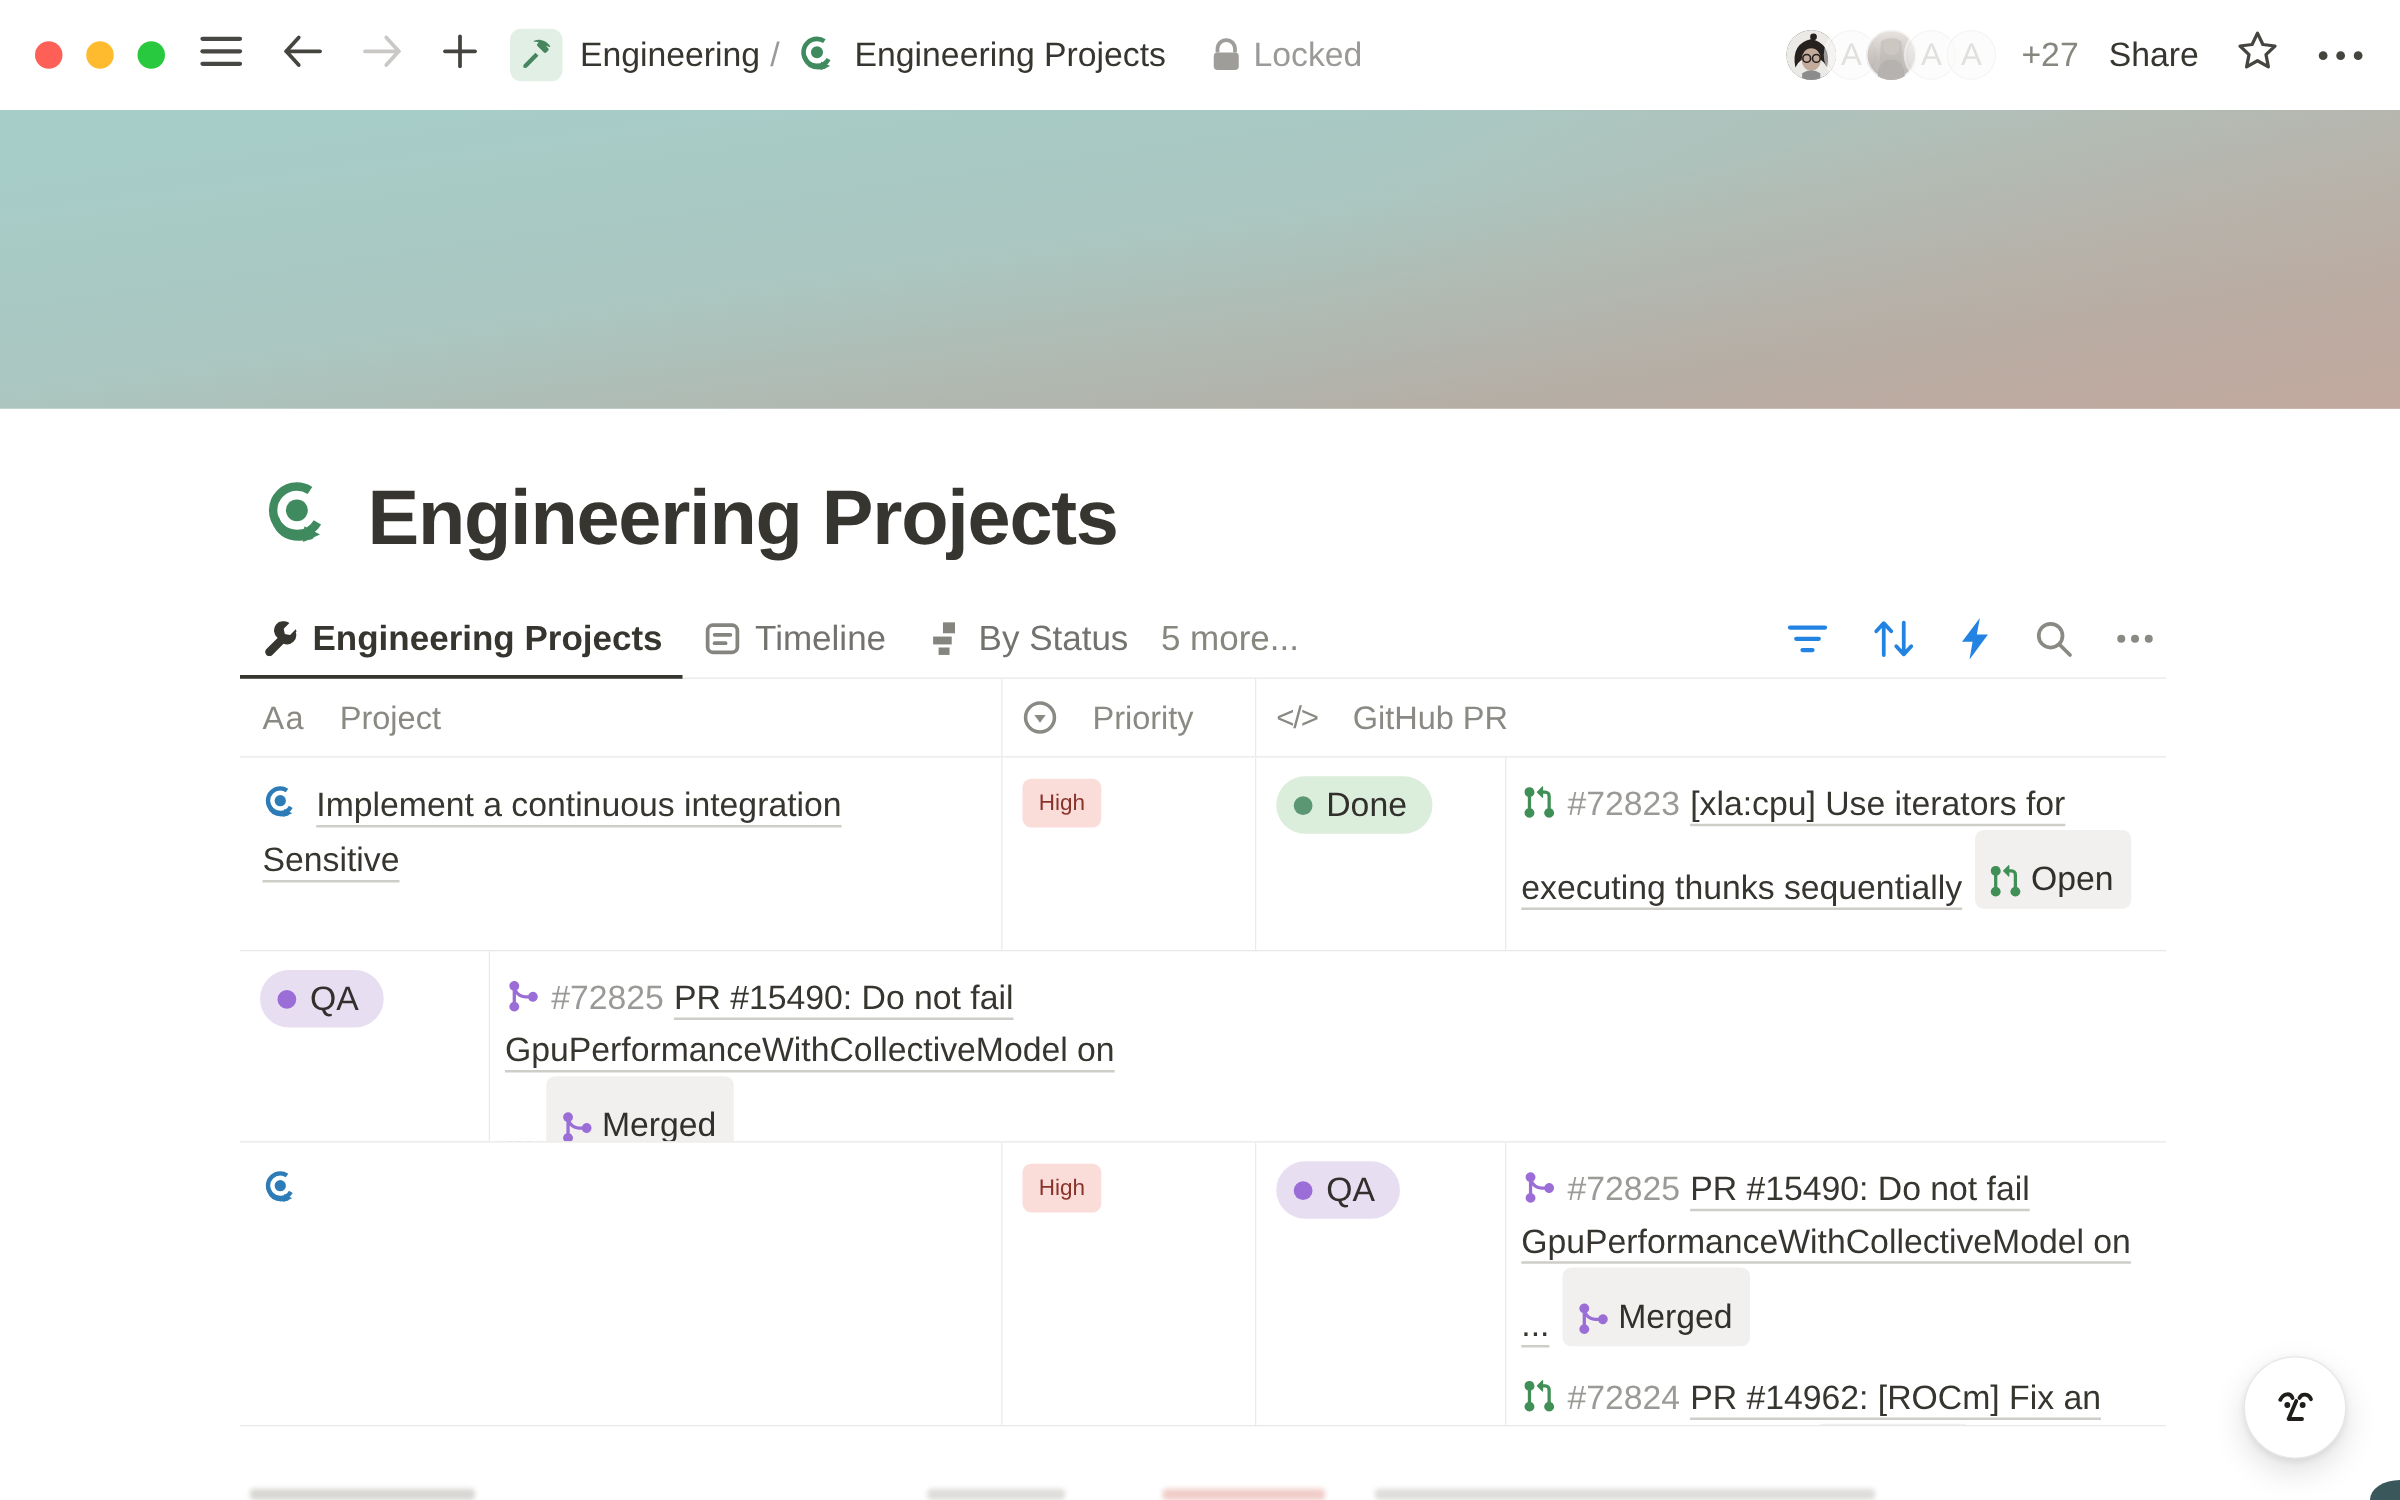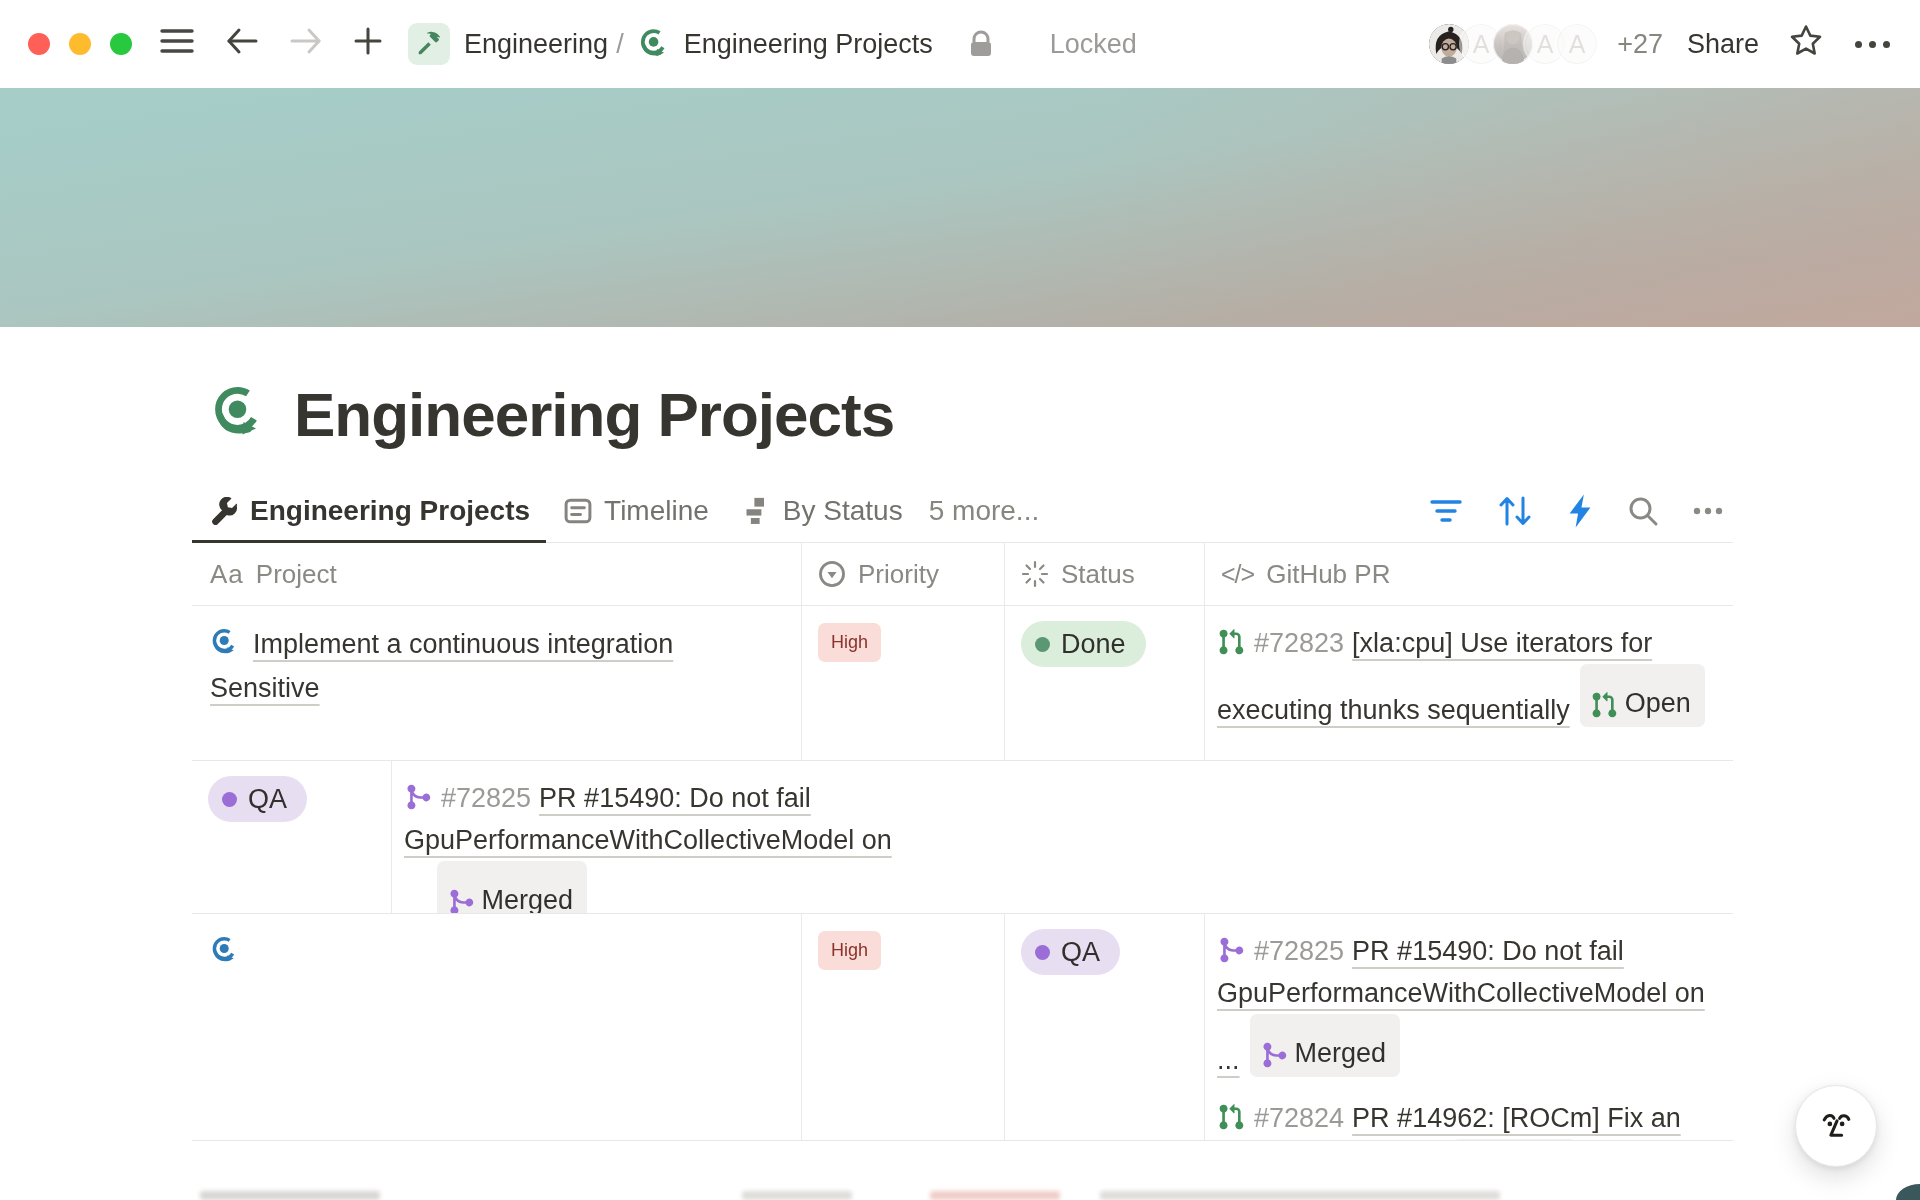--- a/index.html
+++ b/index.html
@@ -10,21 +10,21 @@
   .topbar { height:88px; display:flex; align-items:center; padding:0 30px 0 28px; background:#fff; font-size:27px; }
   .traffic { display:flex; gap:19px; margin-right:28px; }
   .traffic span { width:22px; height:22px; border-radius:50%; display:block; }
   .menu-icn { margin-right:32px; }
   .nav-arrow { margin-right:32px; }
   .plus-icn { margin-right:26px; }
   .bc-chip { width:42px; height:42px; border-radius:9px; background:#e1efe4; display:flex; align-items:center; justify-content:center; margin-right:14px; }
   .bc-text { font-size:27px; color:#37352f; }
   .bc-sep { color:#9b9a97; margin:0 14px 0 8px; }
   .bc-logo { margin-right:12px; display:flex; }
-  .lock-wrap { display:flex; align-items:center; margin-left:36px; color:#9b9a97;gap:47px; }
+  .lock-wrap { display:flex; align-items:center; margin-left:36px; color:#9b9a97; }
   .lock-wrap svg { margin-right:10px; }
   .tb-right { margin-left:auto; display:flex; align-items:center; }
   .avatars { display:flex; margin-right:18px; }
   .av { width:44px; height:44px; border-radius:50%; border:2px solid #fff; display:flex; align-items:center; justify-content:center; font-size:25px; color:#c9c7c2; background:#fbfbfa; box-shadow:0 0 0 1px #ececea inset; }
   .av + .av { margin-left:-12px; }
   .av.faded { opacity:.55; }
   .av-ill { background:#e9e4df; overflow:hidden; box-shadow:0 0 0 2px #555 inset; }
   .av-photo { background:linear-gradient(180deg,#d8cfc8 0%,#9e958f 55%,#7d7a76 100%); overflow:hidden; }
   .overflow-count { color:#87867f; margin-right:24px; }
   .share { color:#37352f; margin-right:30px; cursor:pointer; }
@@ -44,21 +44,21 @@
 
   .tabs-row { display:flex; align-items:center; margin-top:30px; border-bottom:1px solid #e9e8e6; }
   .tab { display:flex; align-items:center; gap:12px; padding:15px 16px 13px 18px; font-size:28px; color:#73726e; border-bottom:3px solid transparent; margin-bottom:-1px; cursor:pointer; white-space:nowrap; }
   .tab.active { color:#37352f; font-weight:700; border-bottom-color:#37352f; }
   .tab.more { color:#87867f; padding-left:10px; }
   .view-tools { margin-left:auto; display:flex; align-items:center; gap:34px; padding-right:10px; }
   .view-tools .ticn { display:flex; cursor:pointer; }
 
   
   .thead { display:flex; height:63px; border-bottom:1px solid #e9e8e6; color:#8a8984; font-size:26px; }
-  .th { display:flex; align-items:center; gap:12px; border-right:1px solid #ebeae8; padding-left:16px; }
+  .th { display:flex; align-items:center; gap:28px; border-right:1px solid #ebeae8; padding-left:16px; }
   .th:first-child { padding-left:18px; }
   .th:last-child { border-right:none; }
   .c-project { width:610px; } .c-priority { width:203px; } .c-status { width:200px; } .c-github { width:528px; }
   .aa { font-size:26px; letter-spacing:1px; }
   .code-glyph { font-size:25px; letter-spacing:-1px; }
 
   .trow { display:flex; border-bottom:1px solid #e9e8e6; }
   .trow:nth-child(1) { height:155px; } .trow:nth-child(2) { height:153px; }
   .trow:nth-child(3) { height:227px; }
   .trow { overflow:hidden; }
@@ -299,35 +299,20 @@
           <span class="aa">Aa</span>
           <span>Project</span>
         </div>
         <div class="th c-priority">
           <svg width="28" height="28" viewBox="0 0 16 16">
               <circle cx="8" cy="8" r="6.6" fill="none" stroke="#8a8984" stroke-width="1.6"></circle>
               <path d="M5.4 6.8 h5.2 L8 10.4 Z" fill="#8a8984"></path>
             </svg>
           <span>Priority</span>
         </div>
-        <div class="th c-status">
-          <svg width="28" height="28" viewBox="0 0 28 28">
-              <g stroke="#8a8984" stroke-width="2.2" stroke-linecap="round">
-                <line x1="14" y1="2" x2="14" y2="7"></line>
-                <line x1="14" y1="21" x2="14" y2="26"></line>
-                <line x1="2" y1="14" x2="7" y2="14"></line>
-                <line x1="21" y1="14" x2="26" y2="14"></line>
-                <line x1="5.5" y1="5.5" x2="9" y2="9"></line>
-                <line x1="19" y1="19" x2="22.5" y2="22.5"></line>
-                <line x1="22.5" y1="5.5" x2="19" y2="9"></line>
-                <line x1="9" y1="19" x2="5.5" y2="22.5"></line>
-              </g>
-            </svg>
-          <span>Status</span>
-        </div>
         <div class="th c-github">
           <span class="code-glyph">&lt;/&gt;</span>
           <span>GitHub PR</span>
         </div>
       </div>
       <div id="rows">
   <div class="trow">
     <div class="td c-project">
       <span class="proj-icon"><svg width="31" height="31" viewBox="0 0 24 24">
                   <g fill="none" stroke="#2e7cb7" stroke-width="2.7">

